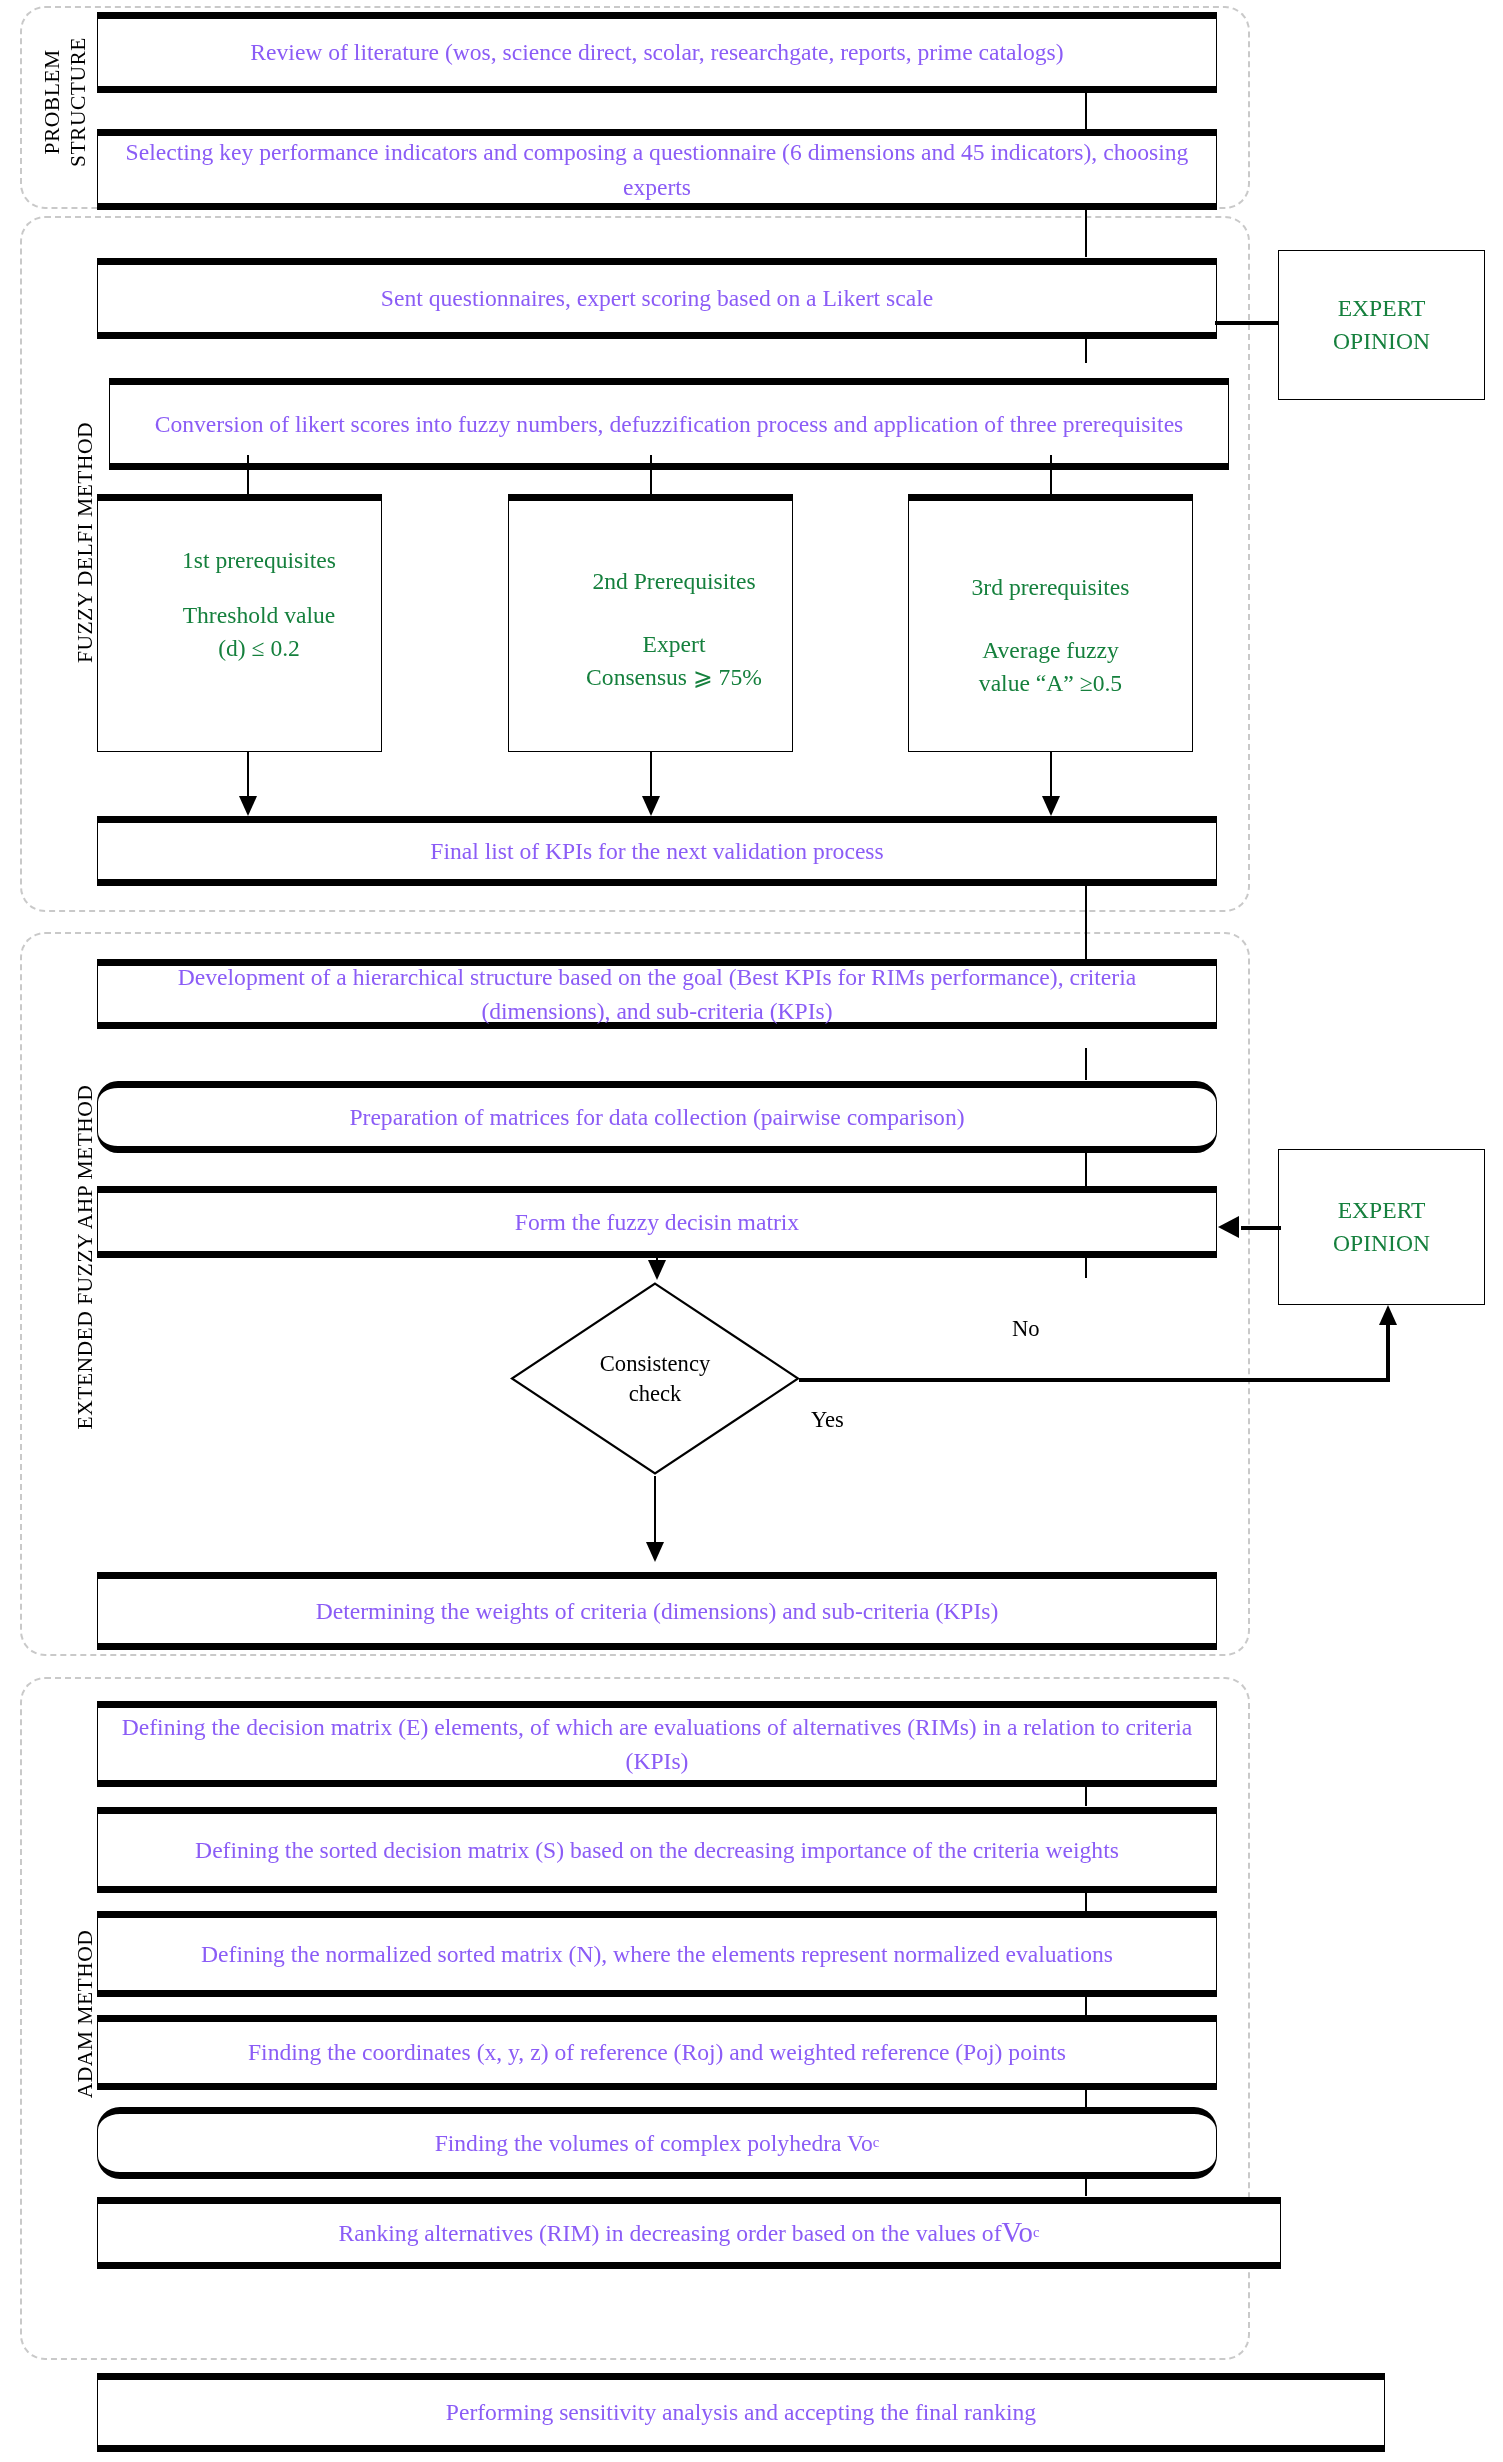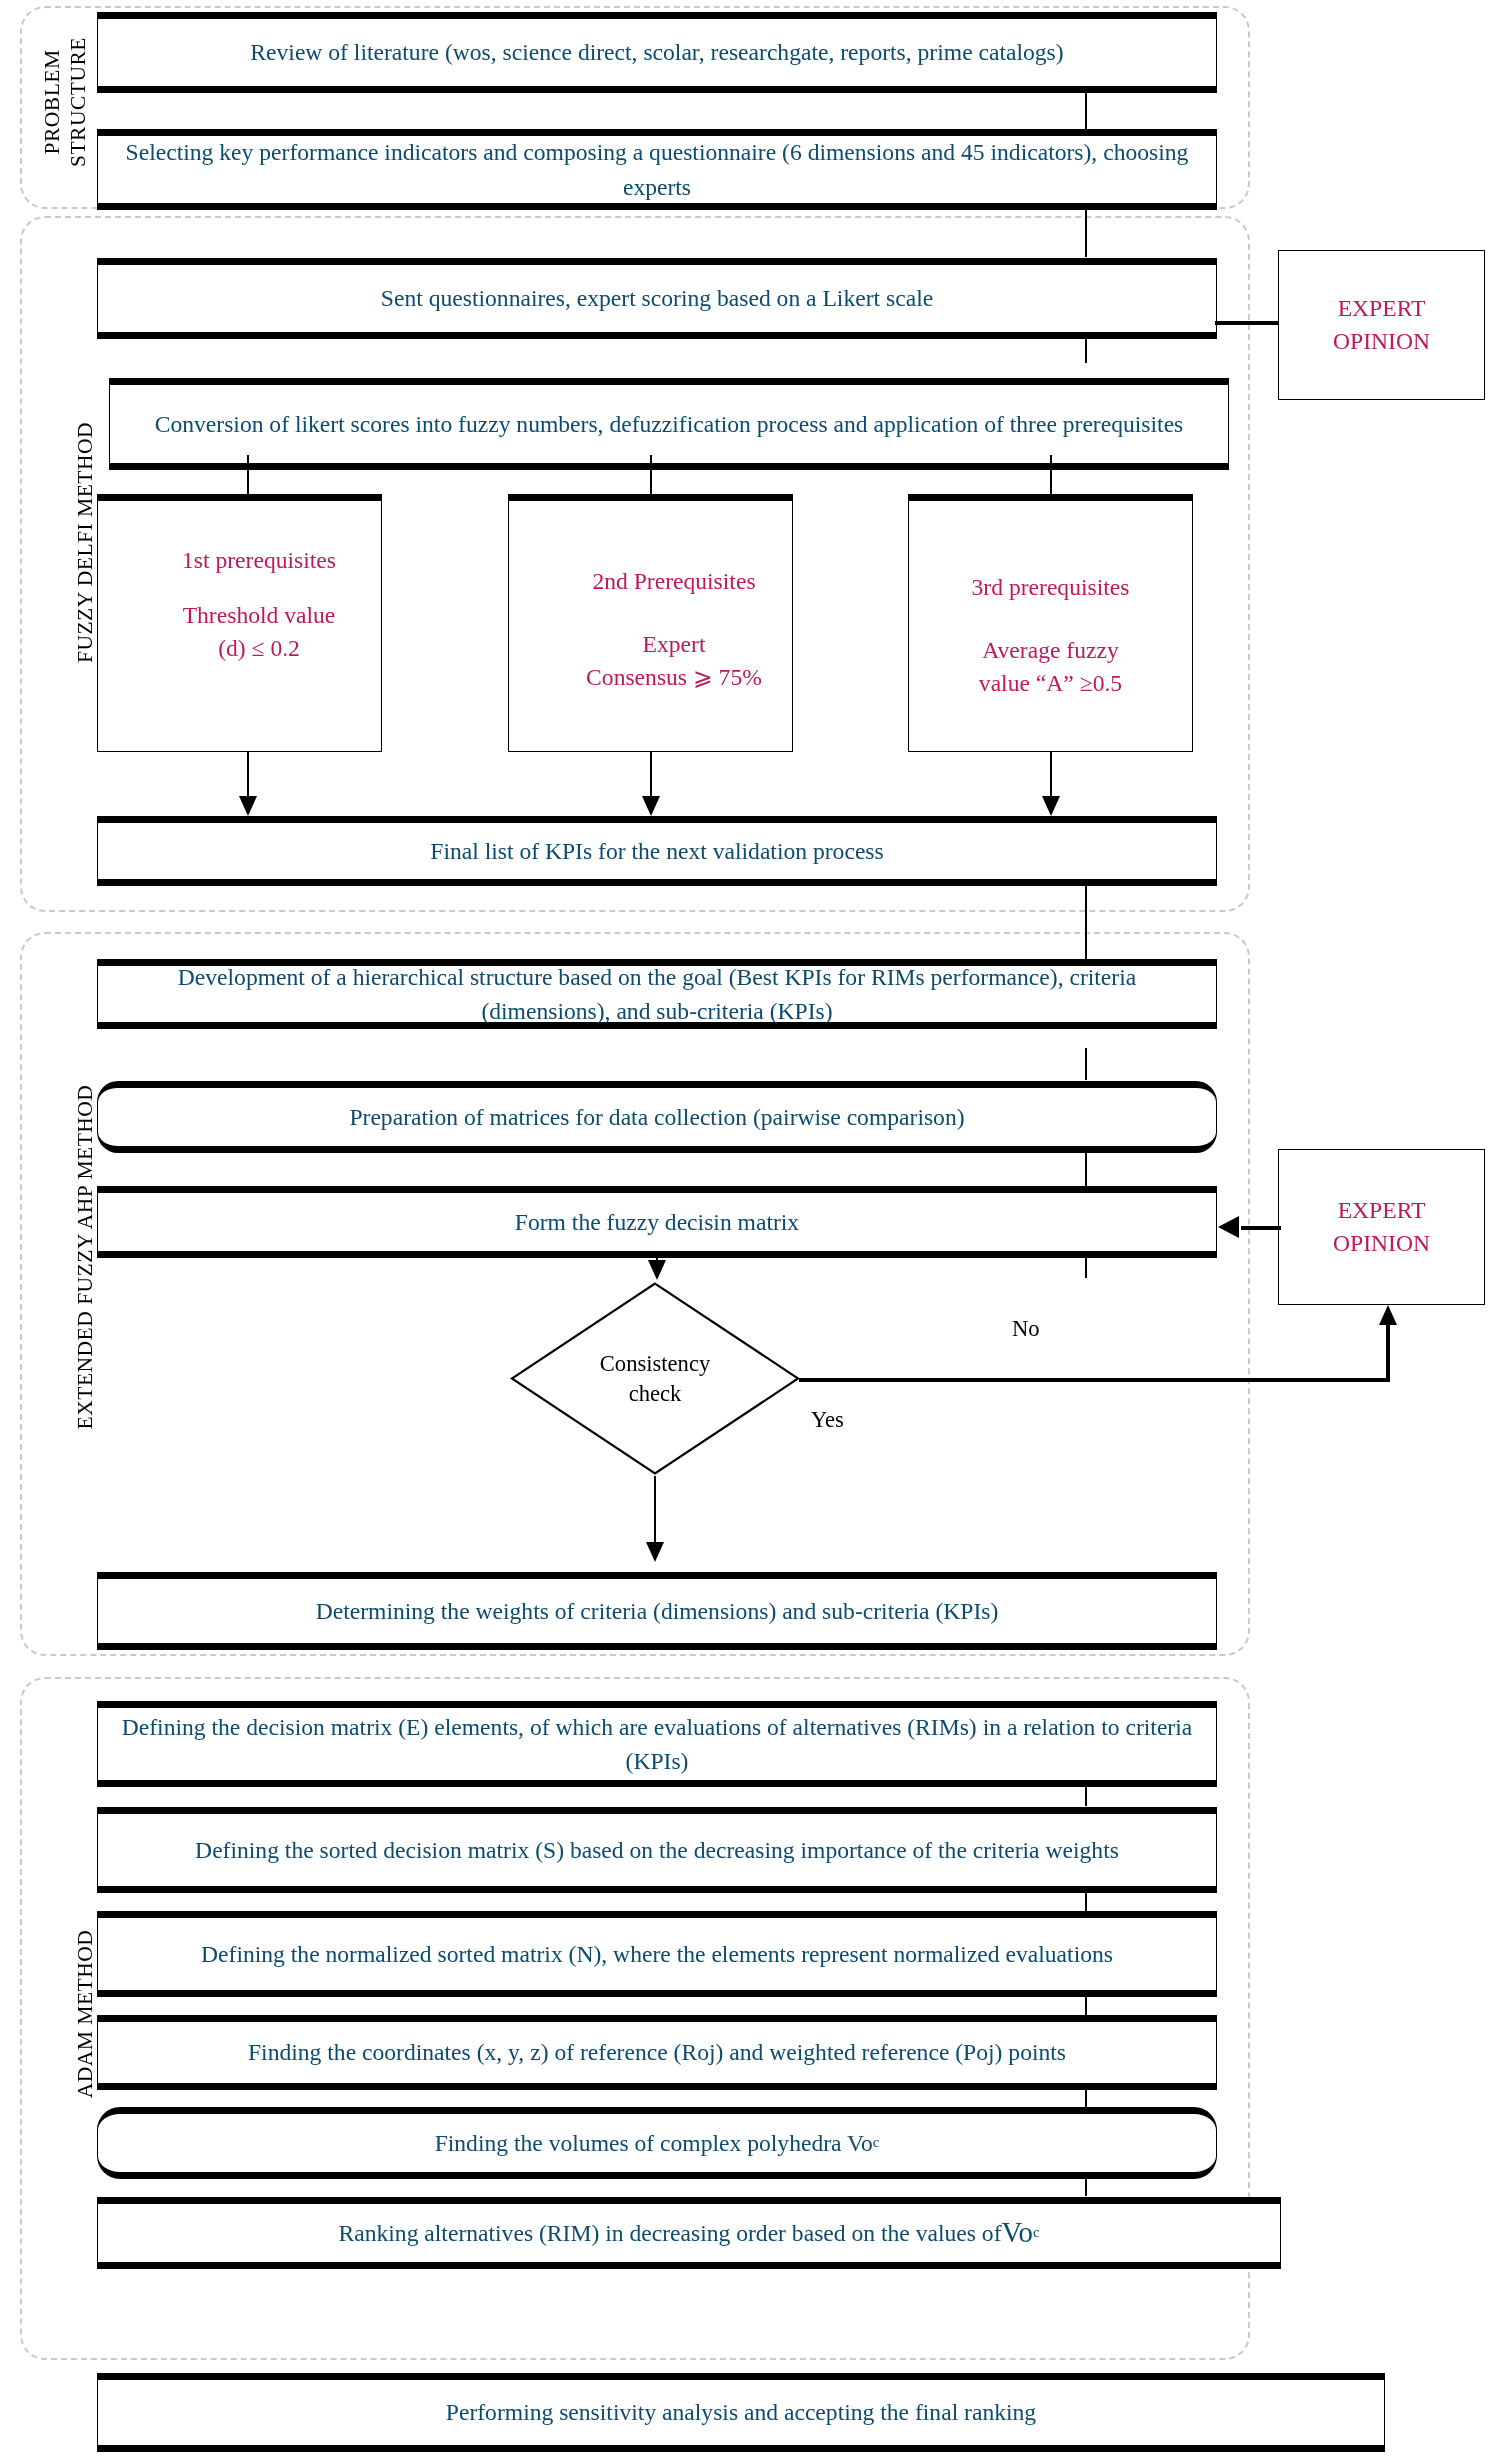--- a/index.html
+++ b/index.html
@@ -35,37 +35,37 @@
     background:#fff;
     border:1.6px solid #000;
     border-top-width:7px;
     border-bottom-width:7px;
     display:flex;
     align-items:center;
     justify-content:center;
     text-align:center;
     font-size:23.6px;
     line-height:1.45;
-    color:#0c4a6e;
+    color:#8b5cf6;
     padding:2.1px 16px;
   }
 
   
   .plainbox{
     position:absolute;
     box-sizing:border-box;
     background:#fff;
     border:1.6px solid #000;
     display:flex;
     flex-direction:column;
     align-items:center;
     text-align:center;
     font-size:23.6px;
     line-height:1.4;
-    color:#be185d;
+    color:#15803d;
   }
   .plainbox.topbar{border-top:7px solid #000;}
 
   
   .diamond{
     position:absolute;
     box-sizing:border-box;
   }
   .diamond .dtext{
     position:absolute;

